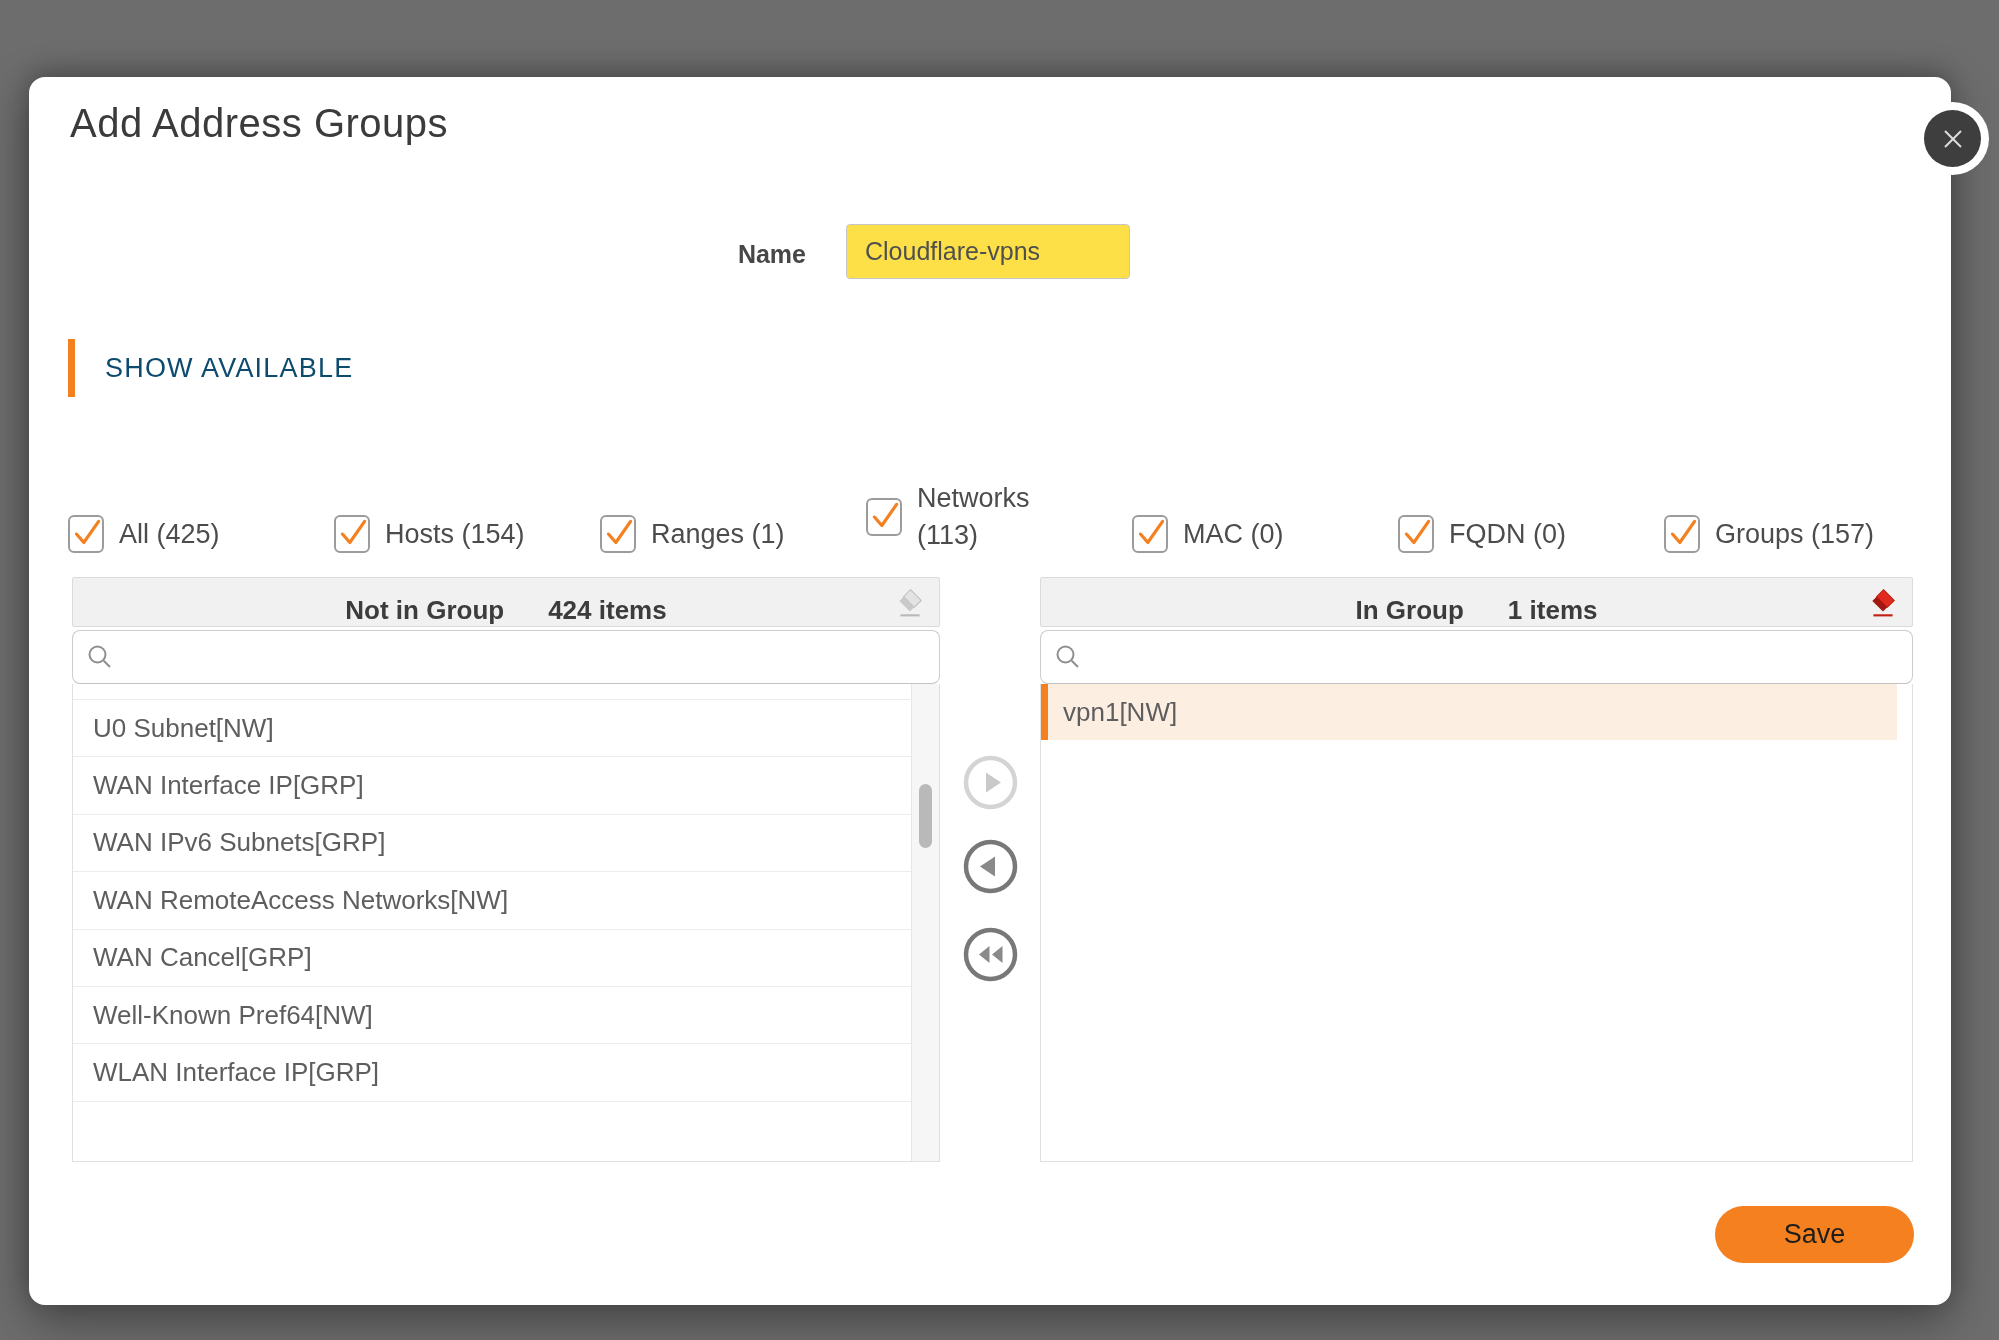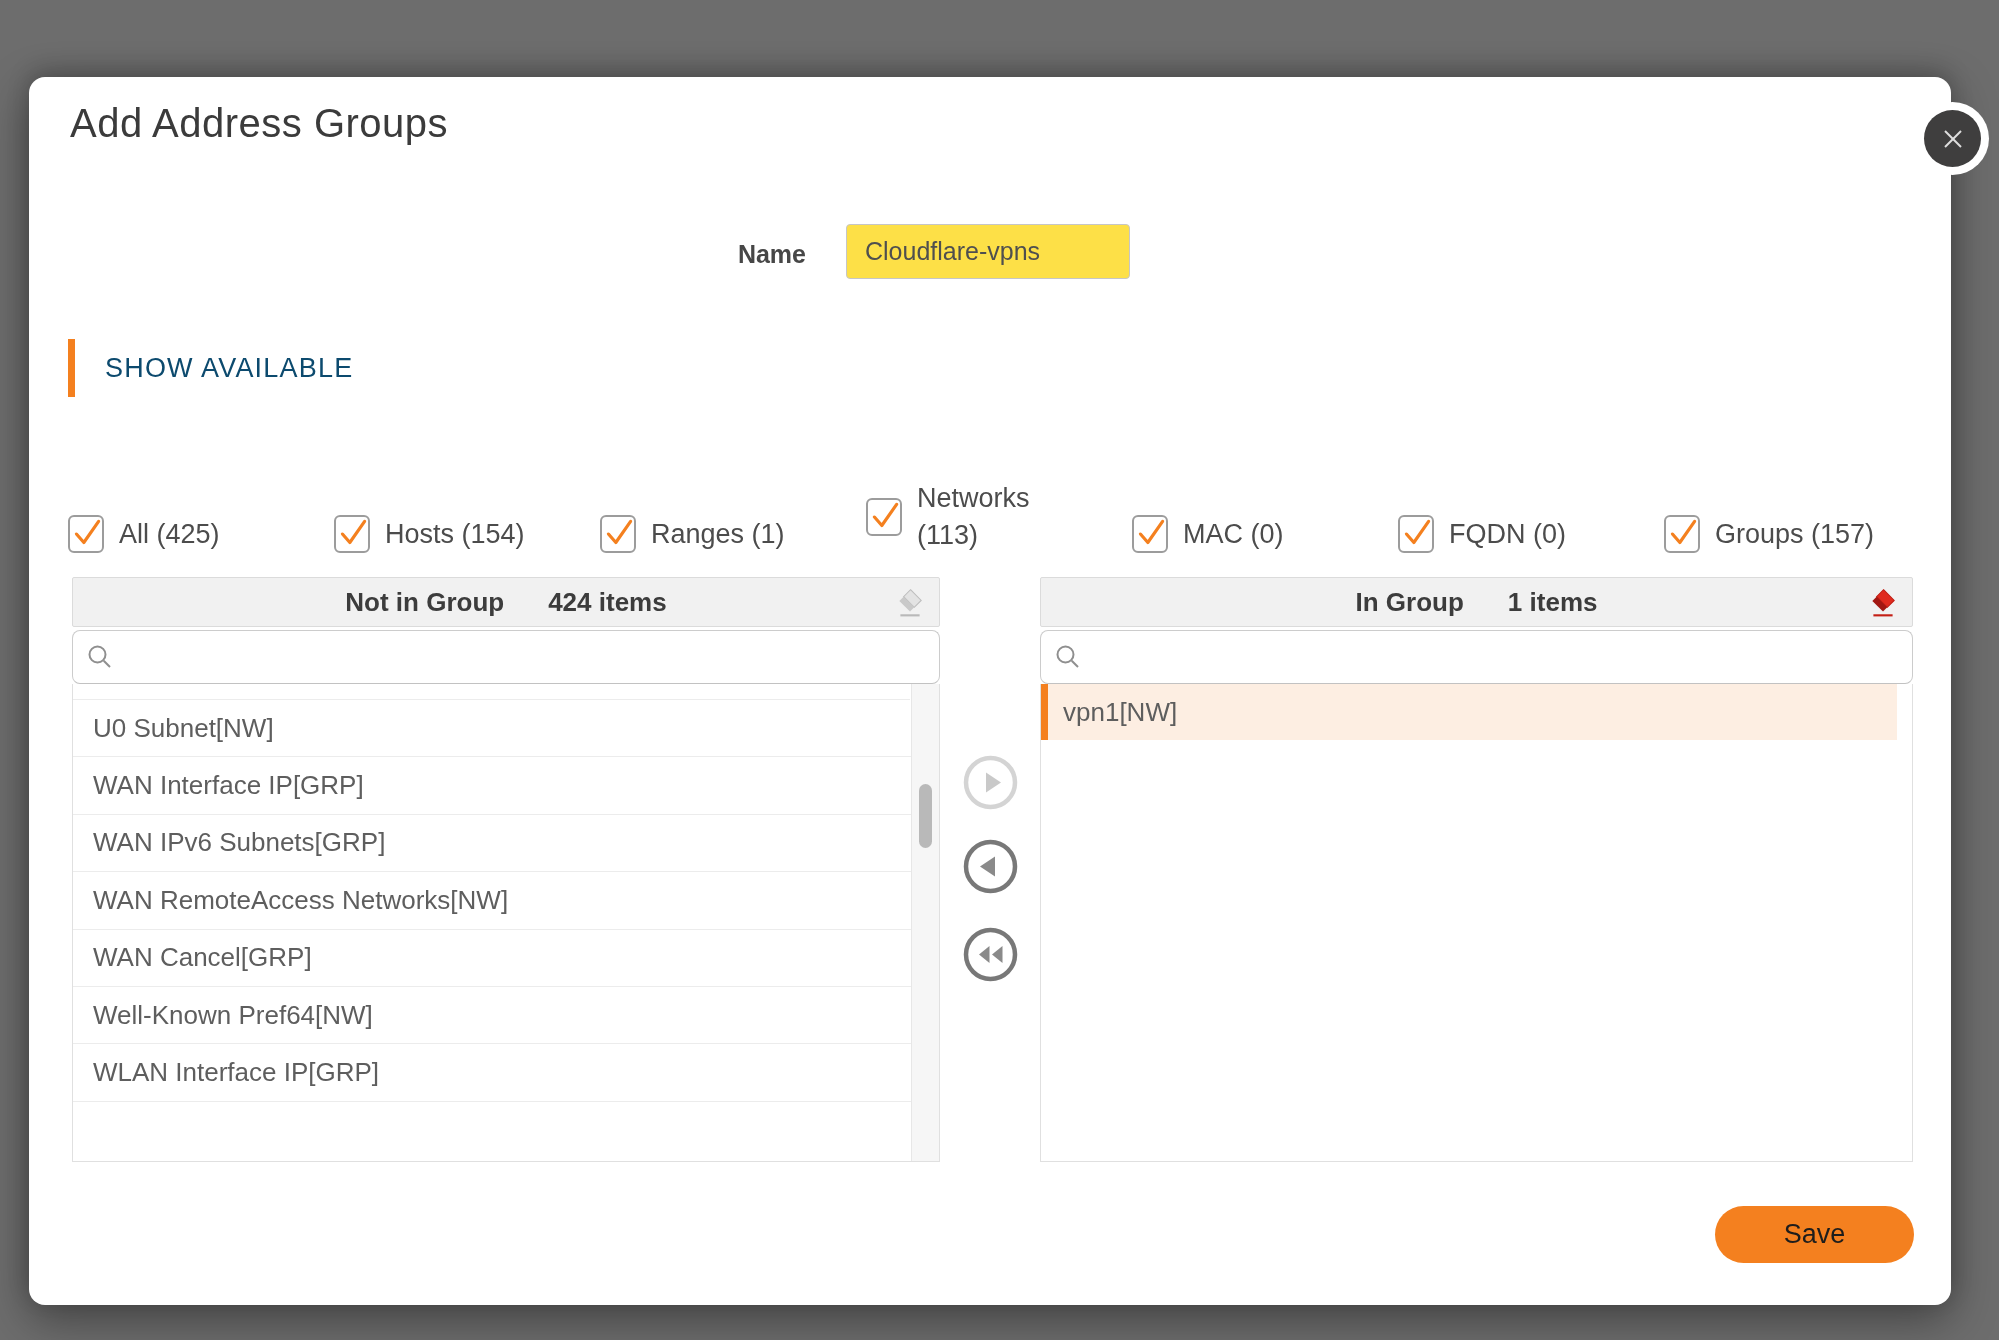--- a/index.html
+++ b/index.html
@@ -63,21 +63,21 @@
   .checkbox .check{position:absolute;left:-2px;top:-4px;width:38px;height:40px;}
   .checkbox .check path{fill:none;stroke:var(--accent);stroke-width:3;stroke-linecap:round;stroke-linejoin:round;}
   .filter-label{font-size:27px;color:#4c4c4c;line-height:1.35;}
   .filter-item:nth-child(4) .filter-label{max-width:128px;}
   
   .panel{position:absolute;top:500px;height:586px;}
   .panel.left{left:43px;width:868px;}
   .panel.right{left:1011px;width:873px;}
   .panel-header{
     height:50px;background:#f1f1f1;border:1px solid #dbdbdb;border-radius:2px;
-    display:flex;align-items:center;justify-content:center;gap:44px;position:relative;
+    display:flex;align-items:flex-end;justify-content:center;gap:44px;position:relative;
   }
   .panel-title{font-size:26px;font-weight:bold;color:#3c3c3c;}
   .panel-count{font-size:26px;font-weight:bold;color:#3c3c3c;}
   .eraser-btn{
     position:absolute;right:12px;top:8px;width:34px;height:34px;
     background:transparent;border:none;cursor:pointer;padding:0;
   }
   .searchbox{
     margin-top:3px;height:54px;border:1px solid #cccccc;border-radius:8px;
     background:#fff;display:flex;align-items:center;padding:0 12px;gap:10px;

